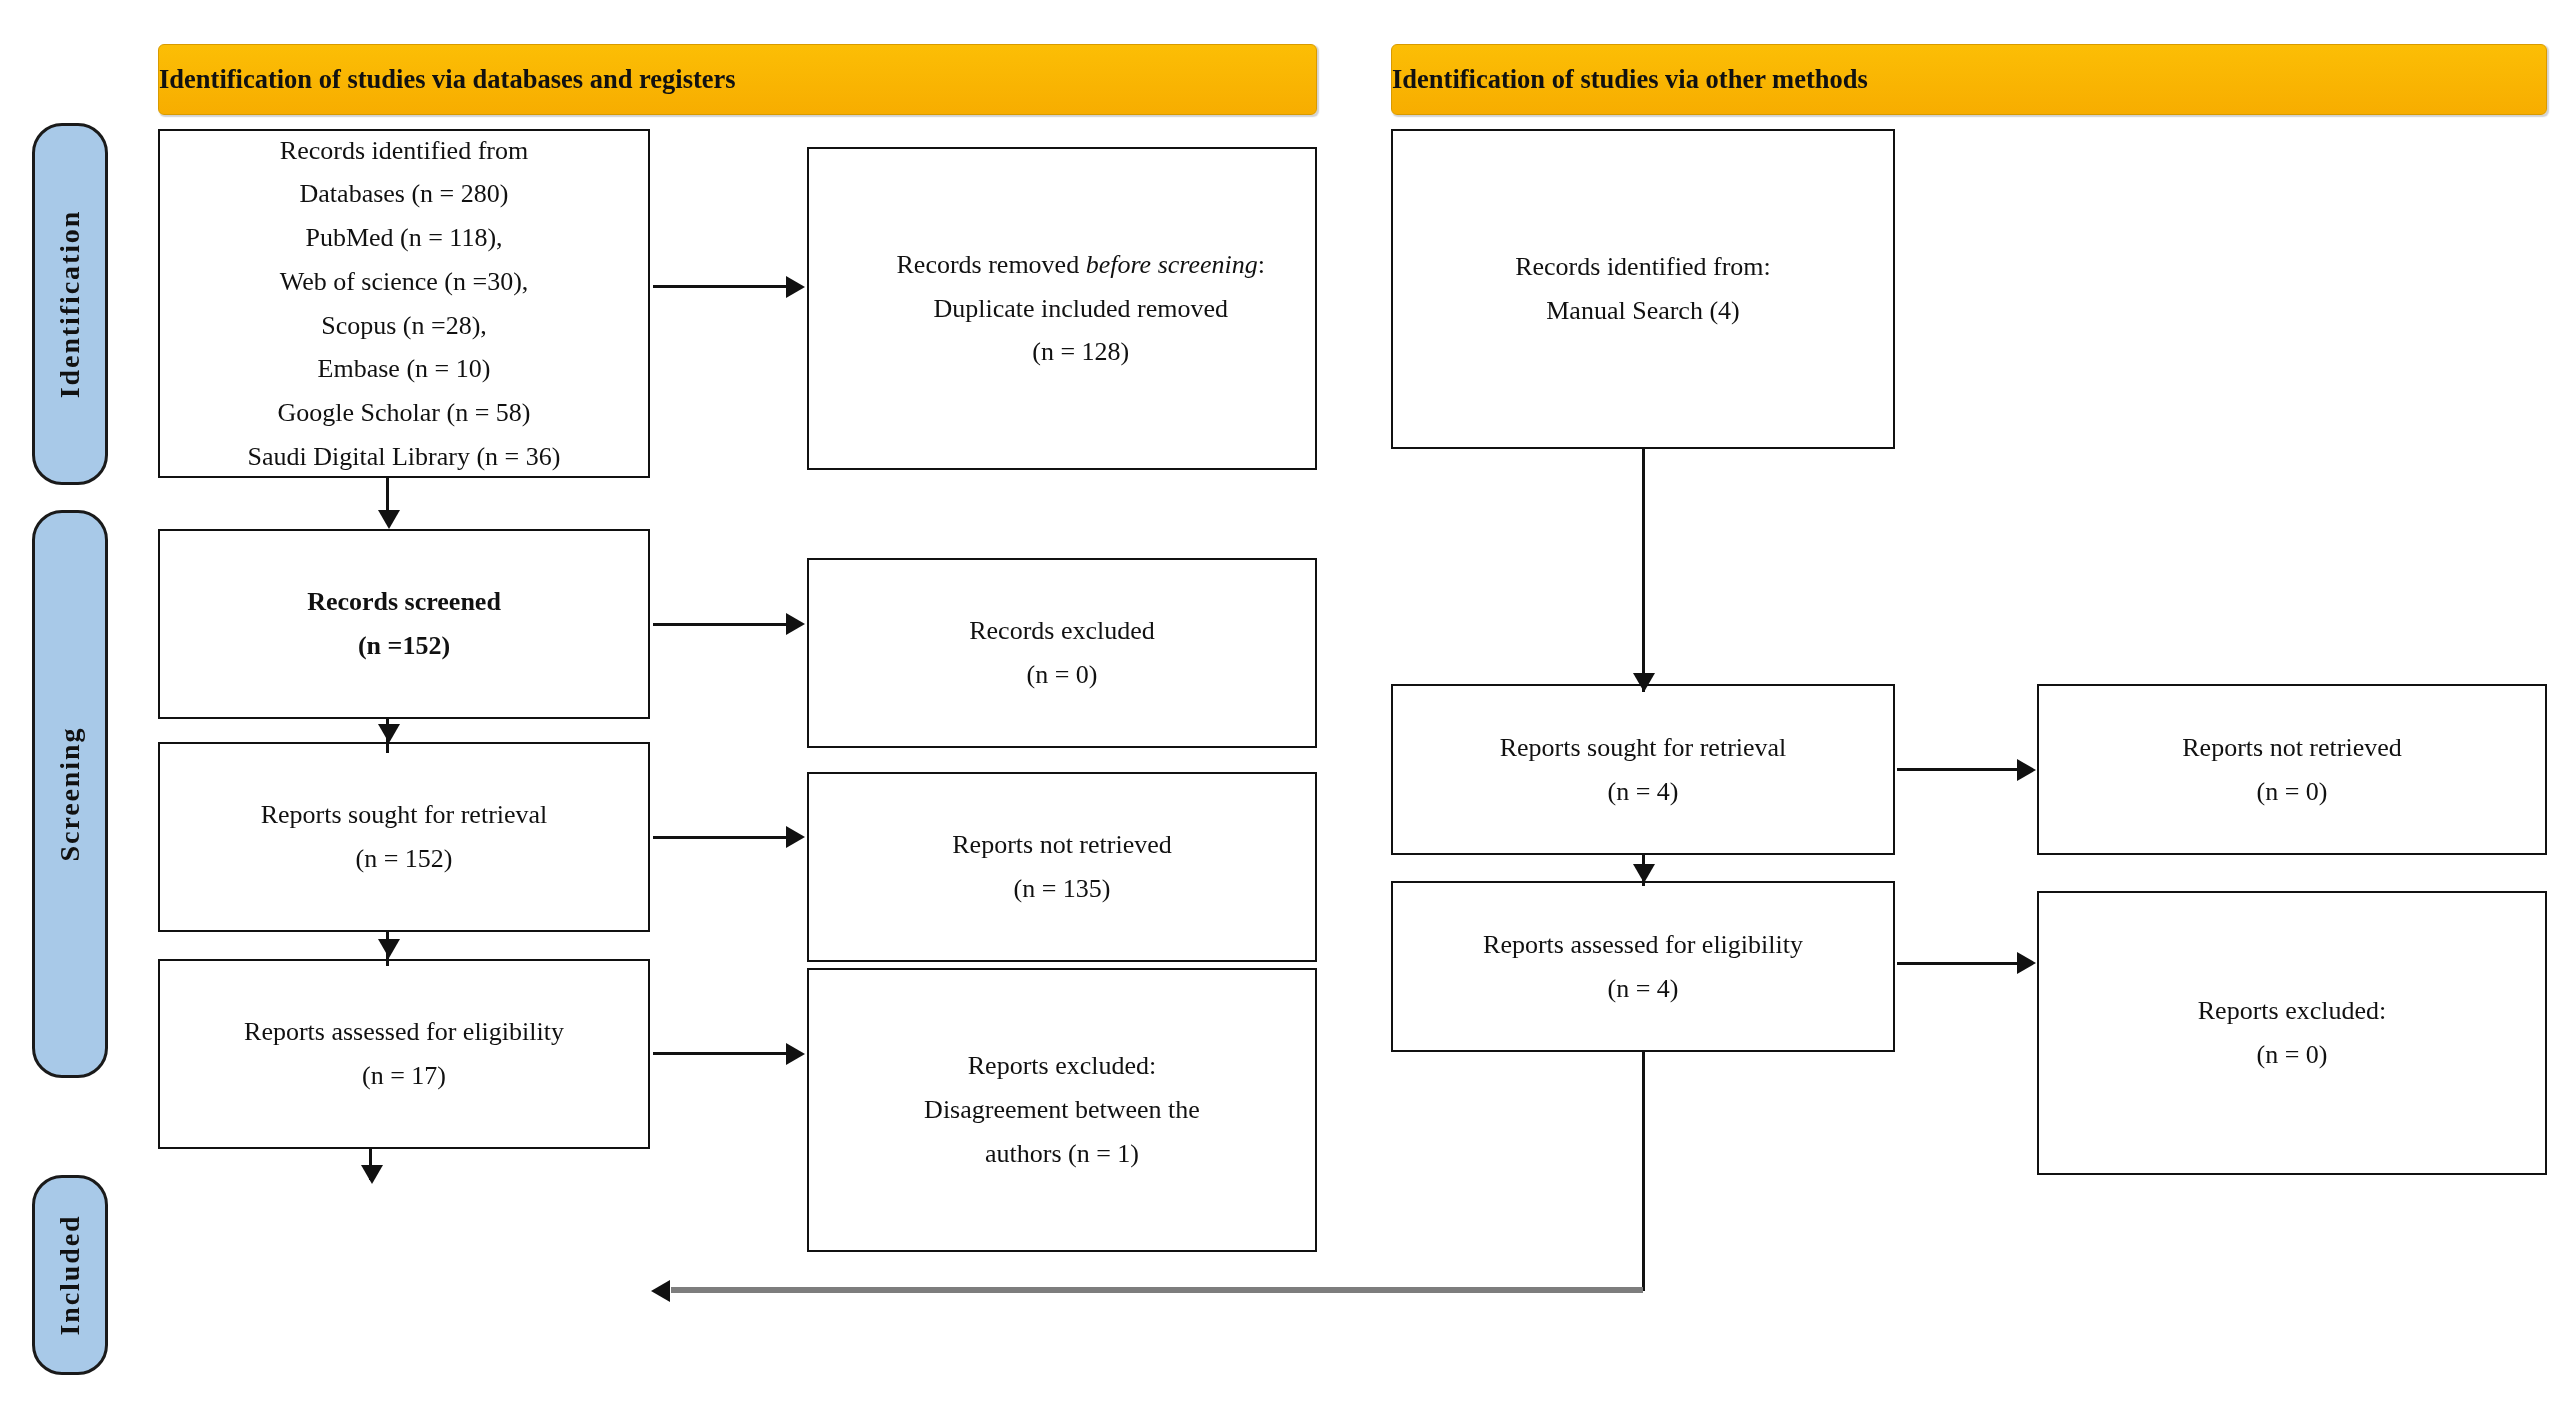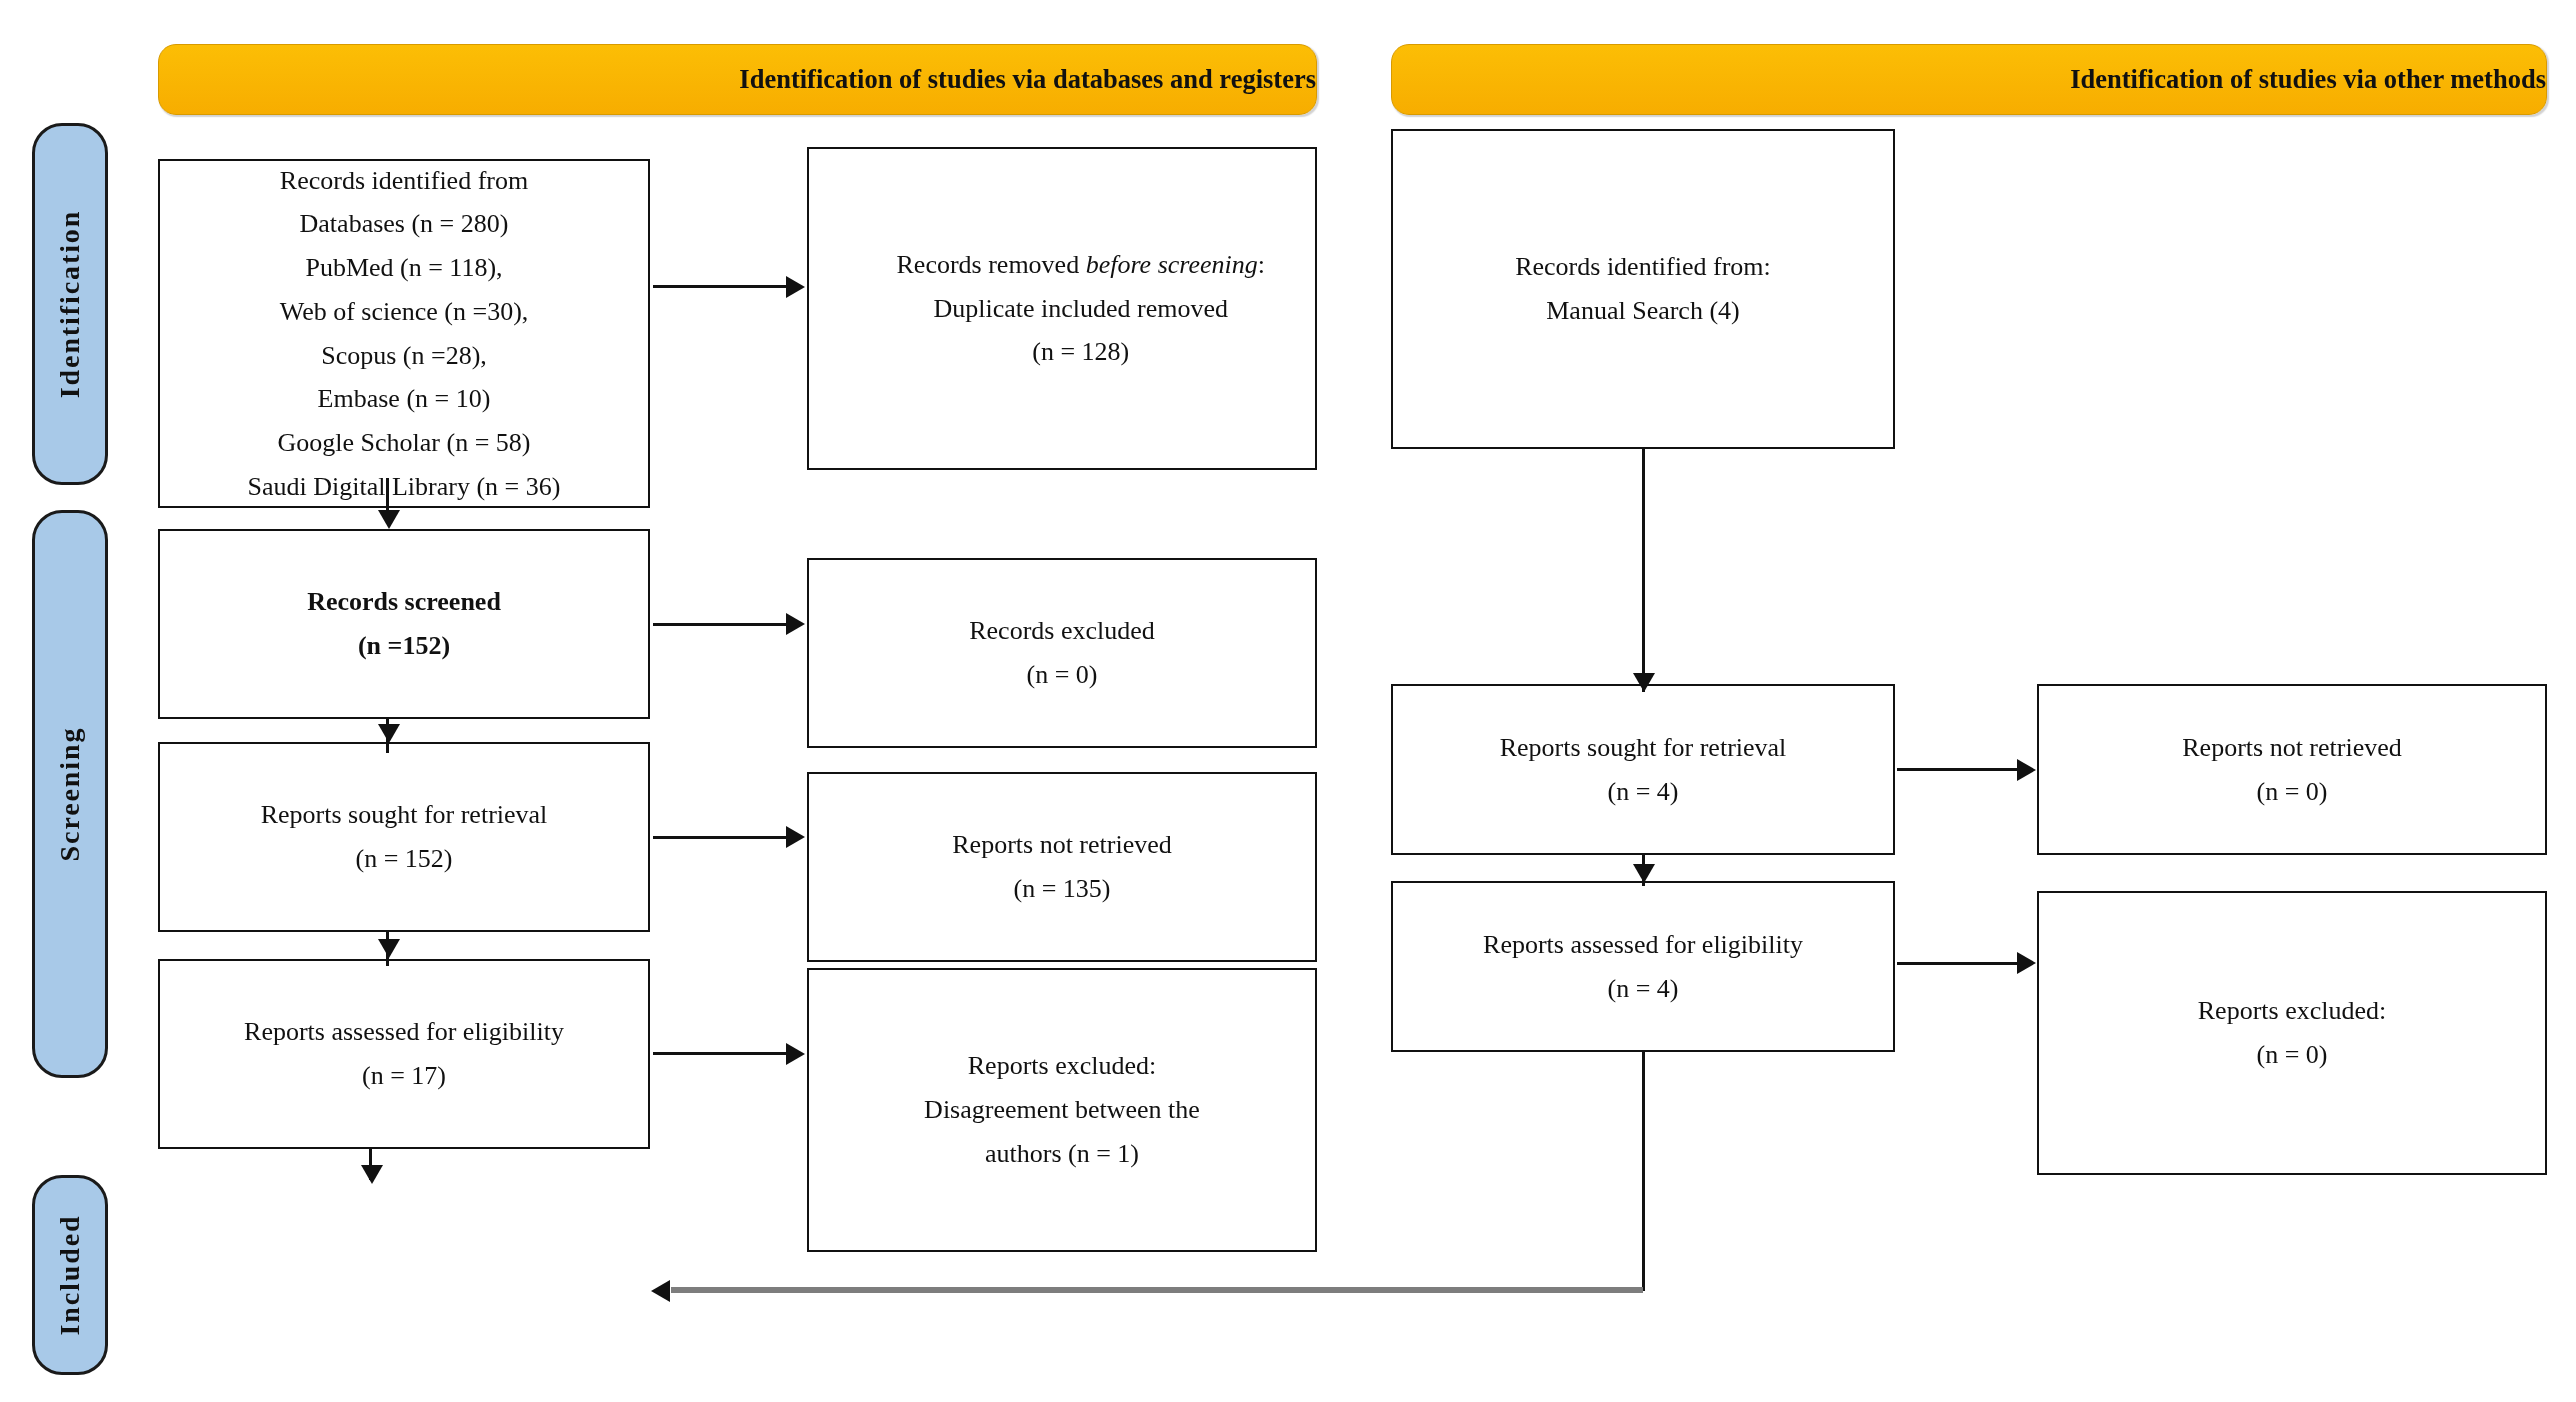--- a/index.html
+++ b/index.html
@@ -25,23 +25,23 @@
     color:#111;
     font-family:"Liberation Serif", serif;
   }
 
   
   .banner{
     position:absolute;
     background:#fbb800;
     background:linear-gradient(#fcbe05,#f7ad00);
     border:1.9px solid #d89a00;
-    border-radius:18px;
+    border-radius:6px;
     box-sizing:border-box;
-    display:flex;align-items:center;justify-content:flex-end;
+    display:flex;align-items:center;justify-content:flex-start;
     font-weight:bold;
     font-size:26.5px;
     color:#111;
     font-family:"Liberation Serif", serif;
     box-shadow:1.9px 1.9px 1.3px rgba(0,0,0,.18);
   }
 
   
   .node{
     position:absolute;
@@ -90,21 +90,21 @@
     <span>Included</span>
   </div>
 
   <div class="banner" style="left:158px;top:44px;width:1159px;height:71px;">
     <span>Identification of studies via databases and registers</span>
   </div>
   <div class="banner" style="left:1391px;top:44px;width:1156px;height:71px;">
     <span>Identification of studies via other methods</span>
   </div>
 
-  <div class="node" style="left:158px;top:129px;width:492px;height:349px;margin-top:30px;">
+  <div class="node" style="left:158px;top:129px;width:492px;height:349px;">
     <span class="ln">Records identified from</span>
     <span class="ln">Databases (n = 280)</span>
     <span class="ln">PubMed (n = 118),</span>
     <span class="ln">Web of science (n =30),</span>
     <span class="ln">Scopus (n =28),</span>
     <span class="ln">Embase (n = 10)</span>
     <span class="ln">Google Scholar (n = 58)</span>
     <span class="ln">Saudi Digital Library (n = 36)</span>
   </div>
 

